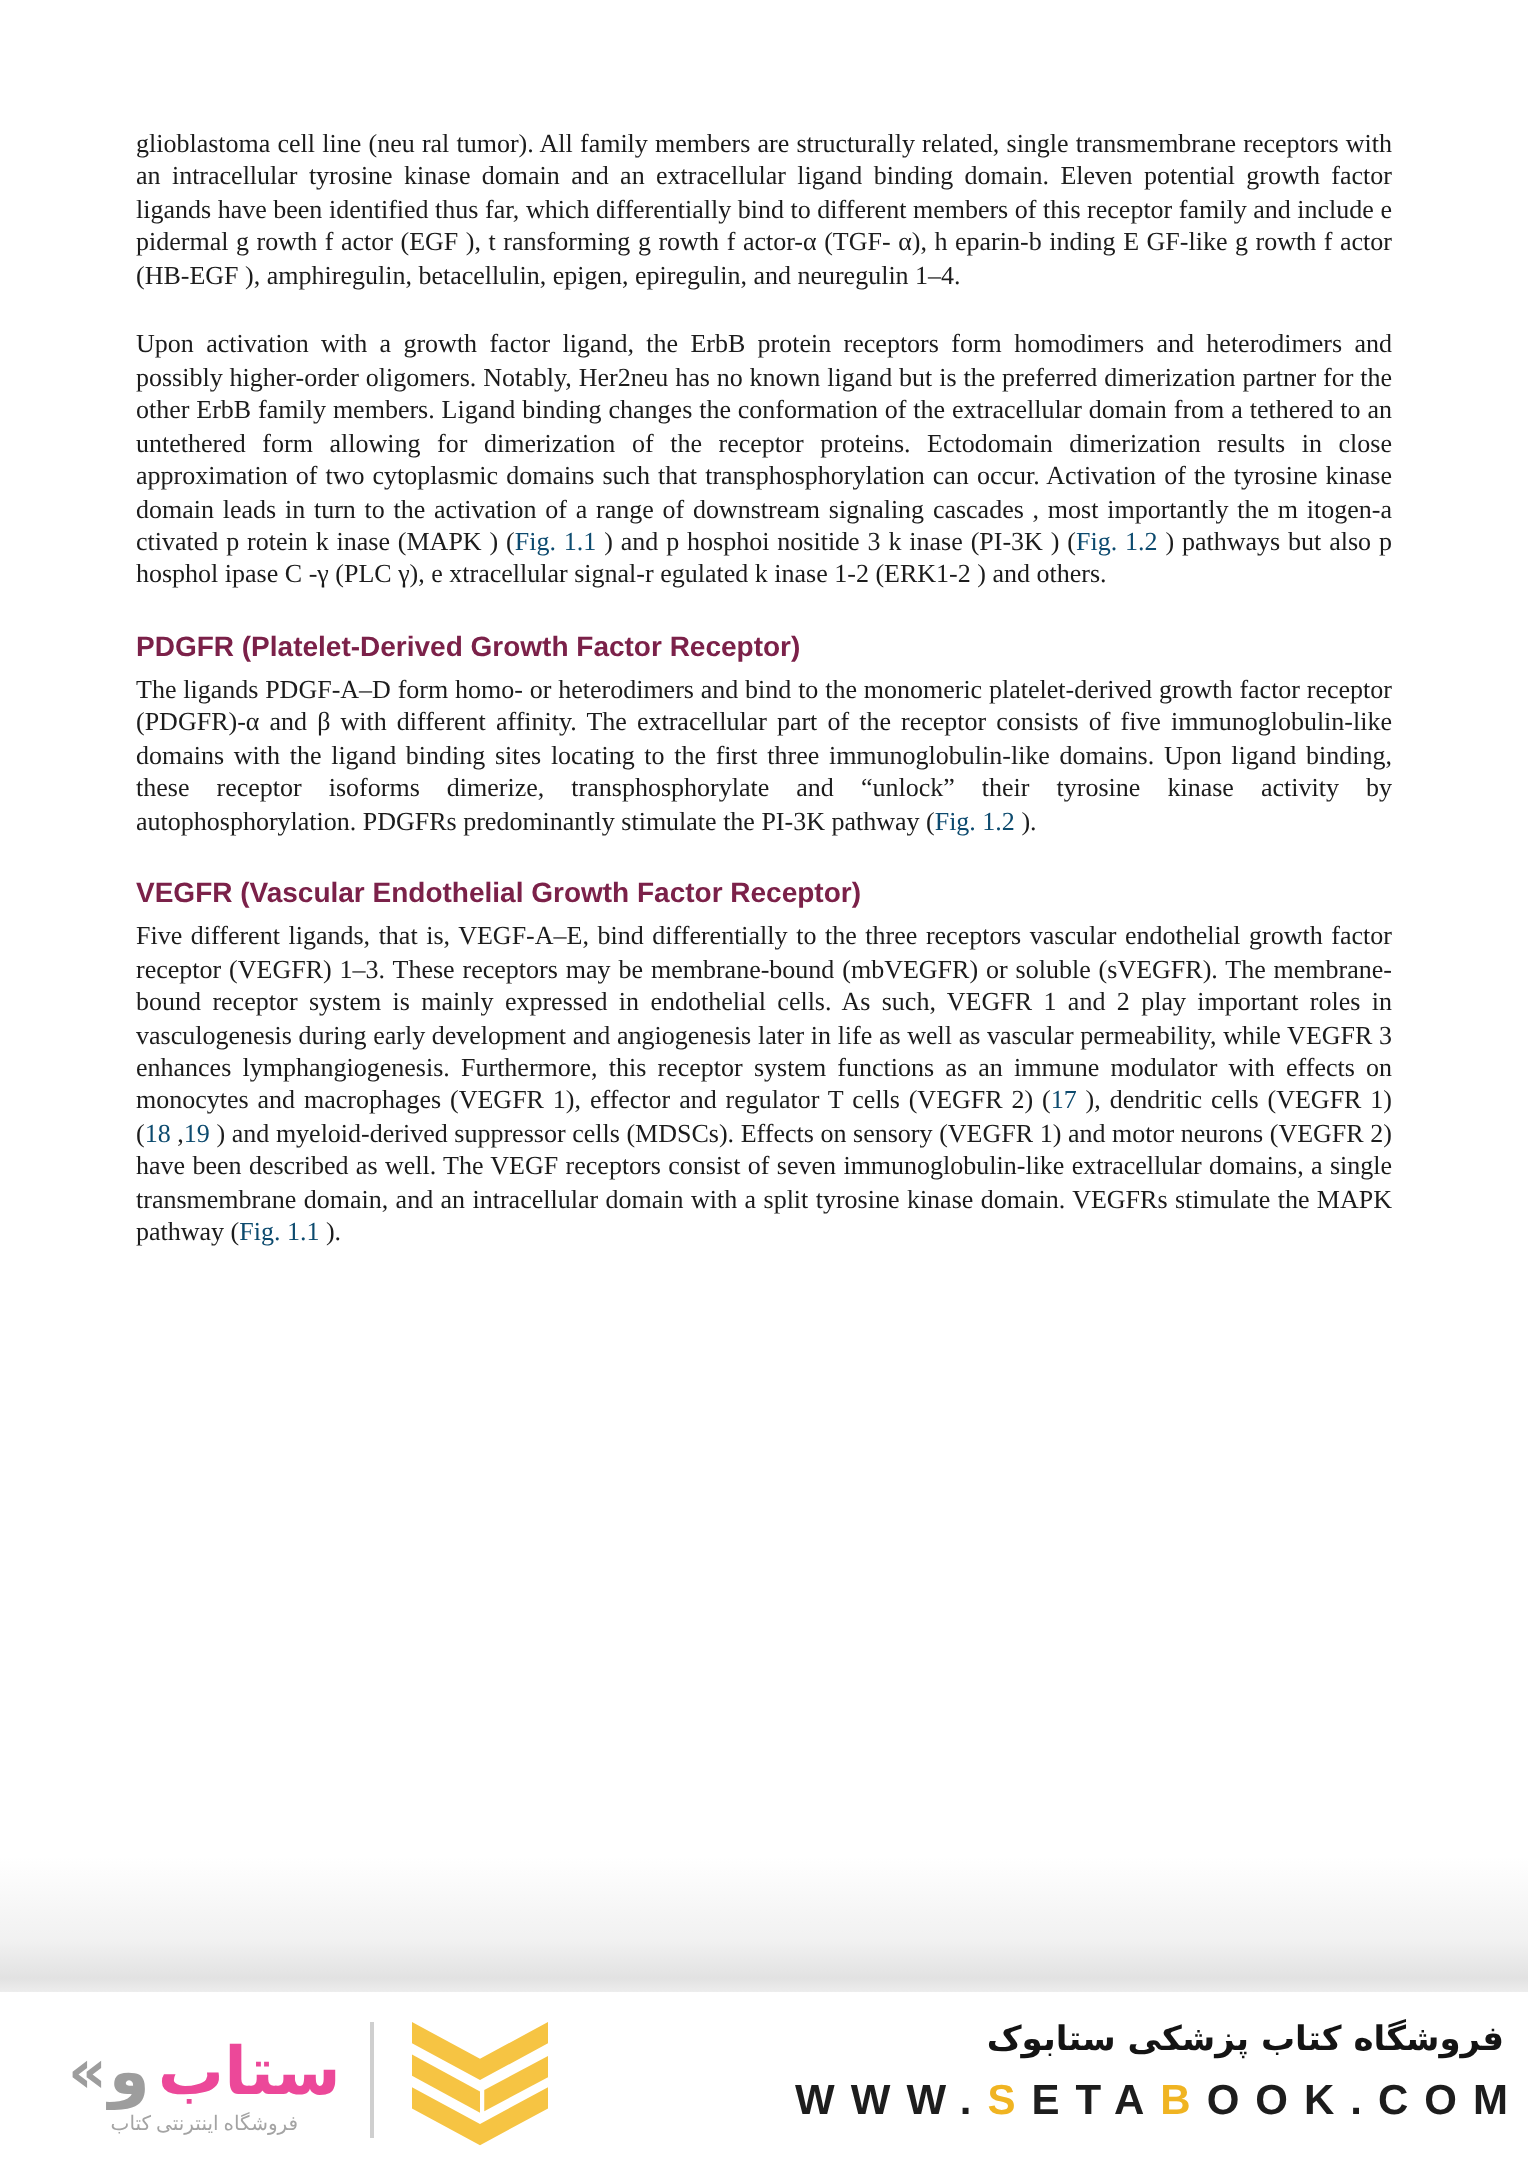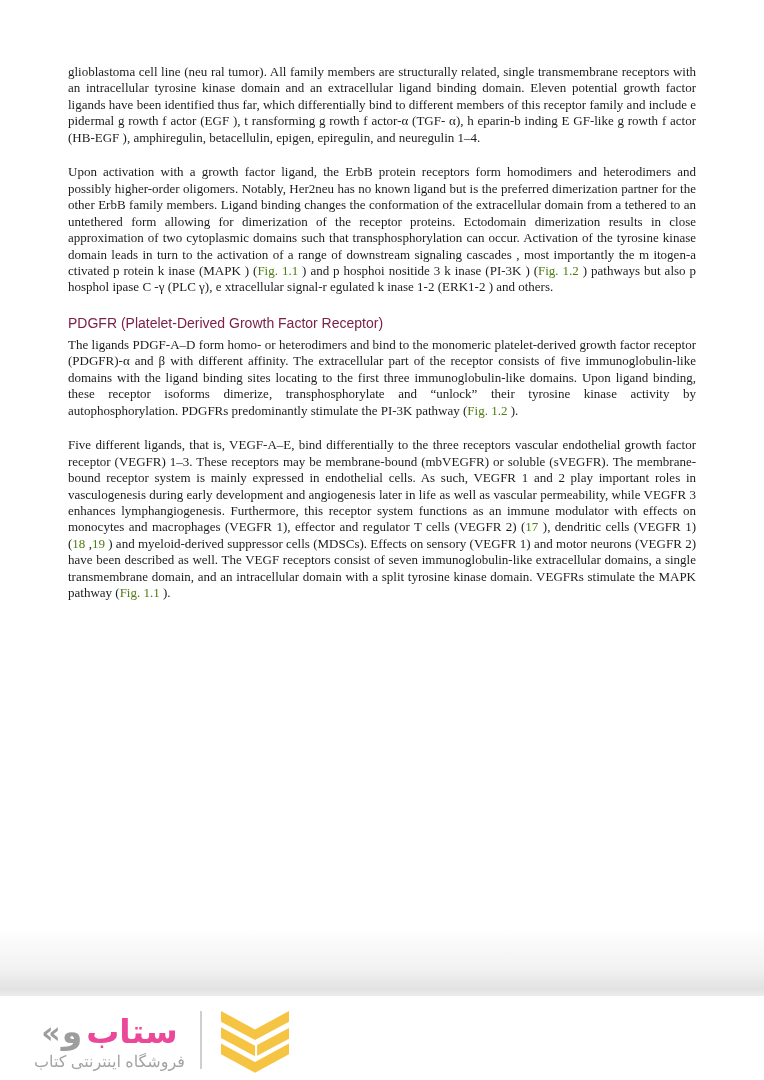--- a/index.html
+++ b/index.html
@@ -7,26 +7,26 @@
     width:764px;height:1080px;position:relative;background:#ffffff;
     font-family:"Liberation Serif", serif;overflow:hidden;
   }
   .page-text{
     position:absolute;top:64px;left:68px;width:628px;
     color:#1c1c1c;font-size:13px;line-height:16.45px;
   }
   .page-text p{margin:0 0 18px 0;text-align:justify;}
   .page-text h2{
     font-family:"Liberation Sans", sans-serif;
-    font-size:14px;line-height:18px;font-weight:normal;color:#7b2149;
+    font-size:14px;line-height:18px;font-weight:bold;color:#7b2149;
     margin:14px 0 5px 0;text-align:left;
   }
   .b{font-weight:normal;}
   .i{}
-  a.link{color:#4d7c0f;text-decoration:none;cursor:pointer;font-family:Liberation Serif, serif;}
+  a.link{color:#0c4a6e;text-decoration:none;cursor:pointer;font-family:Liberation Serif, serif;}
   .page-shadow{
     position:absolute;left:0;top:928px;width:764px;height:68px;
     background:linear-gradient(180deg, rgba(226,226,226,0) 0%, rgba(224,224,224,0.45) 62%, #e2e2e2 90%, #ededed 100%);
     pointer-events:none;
   }
   
   .footer{
     position:absolute;left:0;top:1002px;width:764px;height:78px;
     background:#ffffff;display:flex;justify-content:space-between;
     box-sizing:border-box;padding:4px 10px 0 34px;
@@ -34,22 +34,22 @@
   .f-left{display:flex;align-items:center;}
   .wm-col{display:flex;flex-direction:column;align-items:center;}
   .wordmark{
     display:flex;align-items:flex-end;gap:4px;
     font-family:"DejaVu Sans", sans-serif;font-weight:bold;font-size:33px;line-height:34px;
   }
   .wm-mark{color:#9d9d9d;font-size:30px;line-height:32px;letter-spacing:-3px;}
   .wm-gray{color:#9d9d9d;}
   .wm-gold{color:#ec4899;}
   .tagline{
-    font-family:Liberation Sans, sans-serif;color:#a4a4a4;
-    font-size:16px;margin-top:3px;direction:rtl;text-align:right;
+    font-family:Liberation Serif, serif;color:#a4a4a4;
+    font-size:10px;margin-top:3px;direction:rtl;text-align:right;
   }
   .divider{width:2px;height:58px;background:#cfcfcf;margin:0 15px 6px 15px;}
   .chevron{width:76px;height:68px;margin-bottom:-4px;}
   .chevron path{fill:#f6c443;}
   .f-right{text-align:right;padding-top:2px;}
   .fa-title{
     font-family:"DejaVu Sans", sans-serif;direction:rtl;
     font-size:17px;font-weight:bold;color:#141414;margin:2px 2px 9px 0;
   }
   .website{
@@ -60,20 +60,21 @@
   .website .gold{color:#f0b422;}
 </style>
 </head>
 <body>
 
 <div class="page-text" id="blocks">
     <p><span>glioblastoma cell line (</span><span class="b">neu</span><span> ral tumor). All family members are structurally related, single transmembrane receptors with an intracellular tyrosine kinase domain and an extracellular ligand binding domain. Eleven potential growth factor ligands have been identified thus far, which differentially bind to different members of this receptor family and include </span><span class="b">e</span><span> pidermal </span><span class="b">g</span><span> rowth </span><span class="b">f</span><span> actor (</span><span class="b">EGF</span><span> ), </span><span class="b">t</span><span> ransforming </span><span class="b">g</span><span> rowth </span><span class="b">f</span><span> actor-α (</span><span class="b">TGF-</span><span> α), </span><span class="b">h</span><span> eparin-</span><span class="b">b</span><span> inding </span><span class="b">E</span><span> GF-like </span><span class="b">g</span><span> rowth </span><span class="b">f</span><span> actor (</span><span class="b">HB-EGF</span><span> ), amphiregulin, betacellulin, epigen, epiregulin, and neuregulin 1–4.</span></p>
     <p><span class="b">Upon activation with a growth factor ligand, the ErbB protein receptors form homodimers and heterodimers and possibly higher-order oligomers.</span><span> Notably, Her2neu has no known ligand but is the preferred dimerization partner for the other ErbB family members. Ligand binding changes the conformation of the extracellular domain from a </span><span class="i">tethered</span><span> to an </span><span class="i">untethered</span><span> form allowing for dimerization of the receptor proteins. Ectodomain dimerization results in close approximation of two cytoplasmic domains such that transphosphorylation can occur. </span><span class="b">Activation of the tyrosine kinase domain leads in turn to the activation of a range of downstream signaling cascades</span><span> , most importantly the </span><span class="b">m</span><span> itogen-</span><span class="b">a</span><span> ctivated </span><span class="b">p</span><span> rotein </span><span class="b">k</span><span> inase (</span><span class="b">MAPK</span><span> ) (</span><a class="link">Fig. 1.1</a><span> ) and </span><span class="b">p</span><span> hosphoi nositide </span><span class="b">3 k</span><span> inase (</span><span class="b">PI-3K</span><span> ) (</span><a class="link">Fig. 1.2</a><span> ) pathways but also </span><span class="b">p</span><span> hosphol ipase </span><span class="b">C</span><span> -γ (</span><span class="b">PLC</span><span> γ), </span><span class="b">e</span><span> xtracellular signal-</span><span class="b">r</span><span> egulated </span><span class="b">k</span><span> inase </span><span class="b">1-2</span><span> (</span><span class="b">ERK1-2</span><span> ) and others.</span></p>
     <h2><span>PDGFR (Platelet-Derived Growth Factor Receptor)</span></h2>
     <p><span>The ligands PDGF-A–D form homo- or heterodimers and bind to the monomeric platelet-derived growth factor receptor (PDGFR)-α and β with different affinity. The extracellular part of the receptor consists of five immunoglobulin-like domains with the ligand binding sites locating to the first three immunoglobulin-like domains. Upon ligand binding, these receptor isoforms dimerize, transphosphorylate and “unlock” their tyrosine kinase activity by autophosphorylation. PDGFRs predominantly stimulate the PI-3K pathway (</span><a class="link">Fig. 1.2</a><span> ).</span></p>
+    <h2><span>VEGFR (Vascular Endothelial Growth Factor Receptor)</span></h2>
     <p><span>Five different ligands, that is, VEGF-A–E, bind differentially to the three receptors vascular endothelial growth factor receptor (VEGFR) 1–3. These receptors may be membrane-bound (mbVEGFR) or soluble (sVEGFR). The membrane-bound receptor system is mainly expressed in endothelial cells. As such, </span><span class="b">VEGFR 1 and 2 play important roles in vasculogenesis during early development and angiogenesis later in life as well as vascular permeability, while VEGFR 3 enhances lymphangiogenesis.</span><span> Furthermore, </span><span class="b">this receptor system functions as an immune modulator with effects on monocytes and macrophages</span><span> (VEGFR 1), </span><span class="b">effector and regulator T cells</span><span> (VEGFR 2) (</span><a class="link">17</a><span> ), </span><span class="b">dendritic cells</span><span> (VEGFR 1) (</span><a class="link">18</a><span> ,</span><a class="link">19</a><span> ) </span><span class="b">and myeloid-derived suppressor cells</span><span> (MDSCs). Effects on sensory (VEGFR 1) and motor neurons (VEGFR 2) have been described as well. The VEGF receptors consist of seven immunoglobulin-like extracellular domains, a single transmembrane domain, and an intracellular domain with a split tyrosine kinase domain. VEGFRs stimulate the MAPK pathway (</span><a class="link">Fig. 1.1</a><span> ).</span></p>
   </div>
 
 <div class="page-shadow"></div>
 
 <div class="footer">
   <div class="f-left">
     <div class="wm-col">
       <div class="wordmark">
         <span class="wm-mark">«</span>
@@ -83,13 +84,19 @@
       <div class="tagline">فروشگاه اینترنتی کتاب</div>
     </div>
     <div class="divider"></div>
     <svg class="chevron" viewBox="0 0 100 96" xmlns="http://www.w3.org/2000/svg">
       <path d="M2,0 L50,26 L98,0 L98,15 L50,41 L2,15 Z"></path>
       <path d="M2,23 L50,49 L50,64 L2,38 Z"></path>
       <path d="M53,48 L98,24 L98,39 L53,63 Z"></path>
       <path d="M2,46 L50,72 L98,46 L98,61 L50,87 L2,61 Z"></path>
     </svg>
   </div>
+  <div class="f-right">
+    <div class="fa-title">فروشگاه کتاب پزشکی ستابوک</div>
+    <div class="website">
+      <span>WWW.</span><span class="gold">S</span><span>ETA</span><span class="gold">B</span><span>OOK.COM</span>
+    </div>
+  </div>
 </div>
 
 </body></html>

